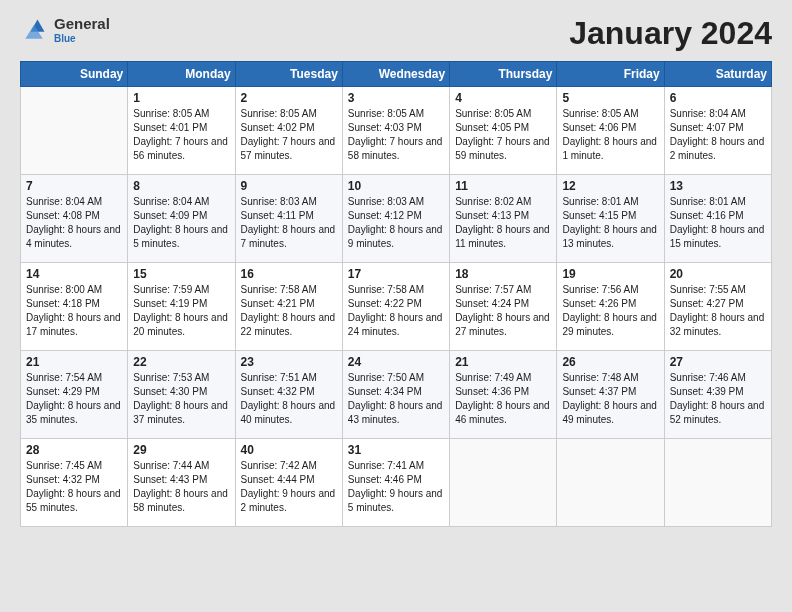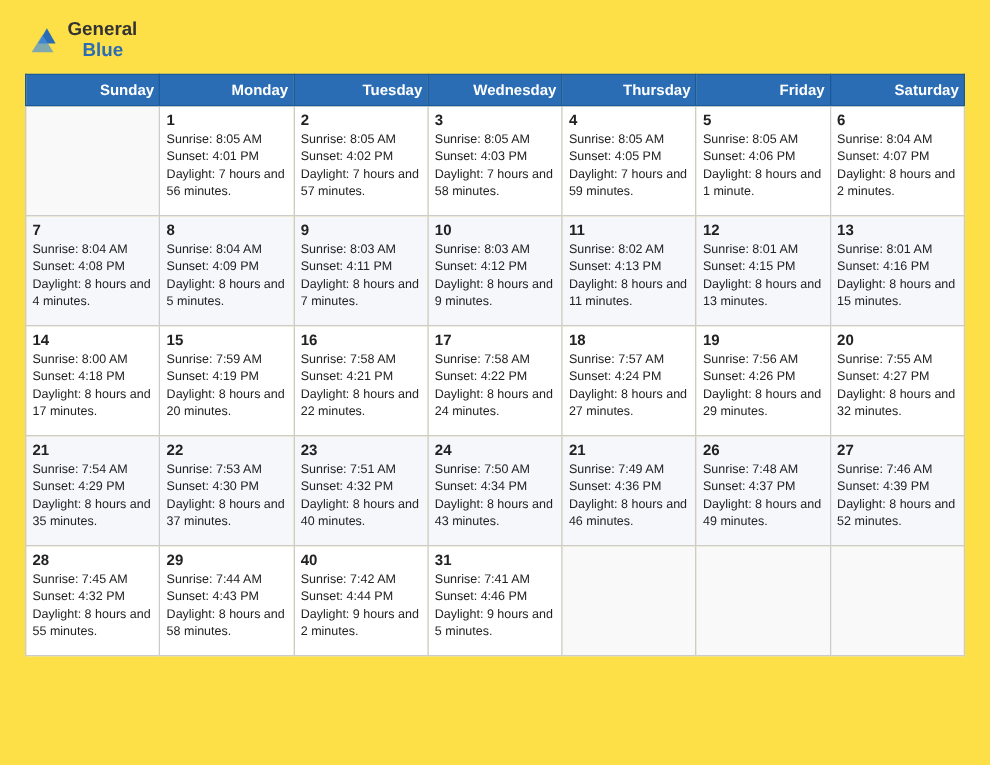--- a/index.html
+++ b/index.html
@@ -7,21 +7,21 @@
       font-family: Arial, sans-serif;
       background: #fff;
       width: 792px;
       height: 612px;
       overflow: hidden;
     }
     .page {
       width: 792px;
       min-height: 612px;
       padding: 16px 20px 12px 20px;
-      background: #fde047;
+      background: #e5e5e5;
     }
     .header {
       display: flex;
       justify-content: space-between;
       align-items: flex-start;
       margin-bottom: 10px;
     }
     .logo {
       display: flex;
       align-items: center;
@@ -31,24 +31,23 @@
       display: flex;
       flex-direction: column;
       line-height: 1.1;
     }
     .logo-general {
       font-size: 15px;
       font-weight: bold;
       color: #333;
     }
     .logo-blue {
-      font-size: 15px;
+      font-size: 10px;
       font-weight: bold;
       color: #2a6db5;
-      margin-left: 12px;
     }
     .logo-icon {
       width: 28px;
       height: 28px;
     }
     .title-block {
       text-align: right;
     }
     .title-month {
       font-size: 32px;
@@ -110,20 +109,21 @@
       <svg class="logo-icon" viewBox="0 0 32 32">
         <polygon points="20,4 28,18 12,18" fill="#2a6db5"></polygon>
         <polygon points="16,10 26,26 6,26" fill="#4a90d9" opacity="0.7"></polygon>
       </svg>
       <div class="logo-text">
         <span class="logo-general">General</span>
         <span class="logo-blue">Blue</span>
       </div>
     </div>
     <div class="title-block">
+      <div class="title-month">January 2024</div>
     </div>
   </div>
 
   <table class="calendar">
     <thead>
       <tr>
         <th>Sunday</th>
         <th>Monday</th>
         <th>Tuesday</th>
         <th>Wednesday</th>

